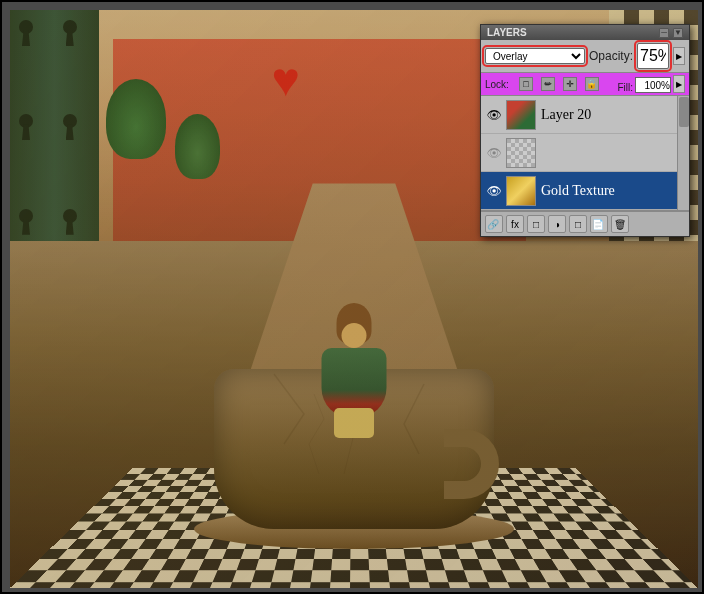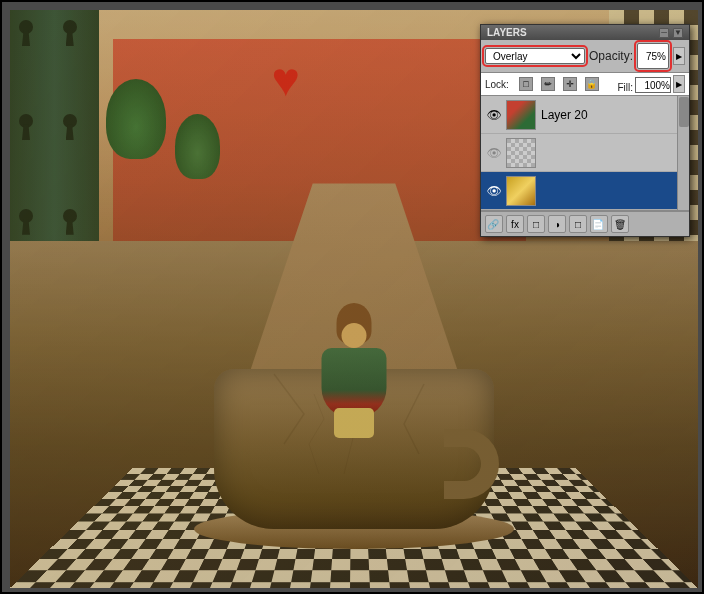--- a/index.html
+++ b/index.html
@@ -391,21 +391,21 @@
       font-size: 12px;
       white-space: nowrap;
     }
 
     .opacity-value {
       width: 32px;
       background: white;
       border: 1px solid #666;
       border-radius: 2px;
       padding: 12px 2px;
-      font-size: 10px;
+      font-size: 16px;
       height: 18px;
       text-align: right;
       outline: 2px solid #e03030;
       outline-offset: 1px;
     }
 
     .opacity-arrow {
       width: 12px;
       height: 18px;
       background: #c8c8c8;
@@ -415,21 +415,21 @@
       justify-content: center;
       font-size: 8px;
       cursor: pointer;
     }
 
     
     .lock-row {
       display: flex;
       align-items: center;
       padding: 2px 4px;
-      background: #ffffff;
+      background: #d946ef;
       border-bottom: 1px solid #888;
       gap: 8px;
     }
 
     .lock-label {
       color: #222;
       font-size: 10px;
       margin-right: 2px;
     }
 
@@ -510,22 +510,23 @@
       background: 
         repeating-conic-gradient(#ccc 0% 25%, transparent 0% 50%) 0 0 / 8px 8px,
         #aaa;
     }
 
     .layer-thumb-gold {
       background: linear-gradient(135deg, #c8a020 0%, #f0d060 50%, #a87010 100%);
     }
 
     .layer-name {
-      font-size: 12px;
+      font-size: 14px;
       flex: 1;
+      font-family: Liberation Serif, serif;
     }
 
     .layer-item.active .layer-name {
       color: white;
     }
 
     
     .panel-toolbar {
       display: flex;
       align-items: center;
@@ -658,20 +659,21 @@
       </div>
 
       <div class="layer-item">
         <div class="layer-eye" style="opacity:0.3;">👁</div>
         <div class="layer-thumb layer-thumb-teacup"></div>
       </div>
 
       <div class="layer-item active">
         <div class="layer-eye">👁</div>
         <div class="layer-thumb layer-thumb-gold"></div>
+        <span class="layer-name">Gold Texture</span>
       </div>
 
       <div style="position:absolute; right:0; top:0; width:12px; height:100%; background:#b0b0b0; border-left:1px solid #888;">
         <div style="width:10px;height:30px;background:#888;margin:1px auto;border-radius:2px;"></div>
       </div>
 
     </div>
 
     <div class="panel-toolbar">
       <div class="tool-btn" title="Link Layers">🔗</div>

